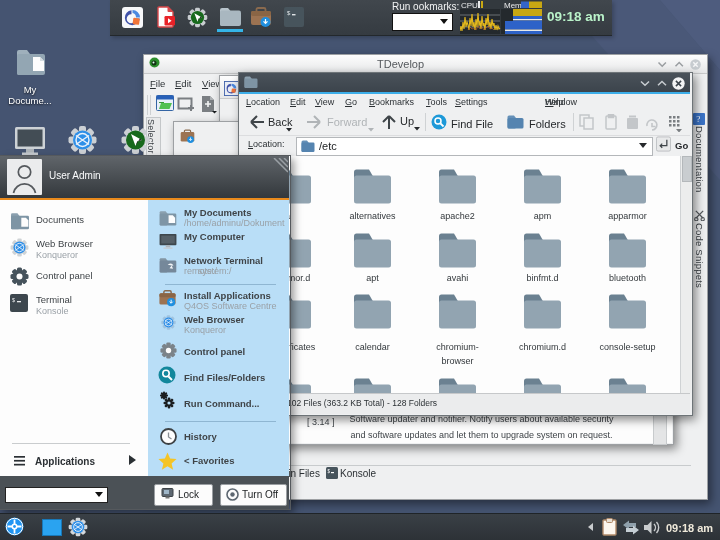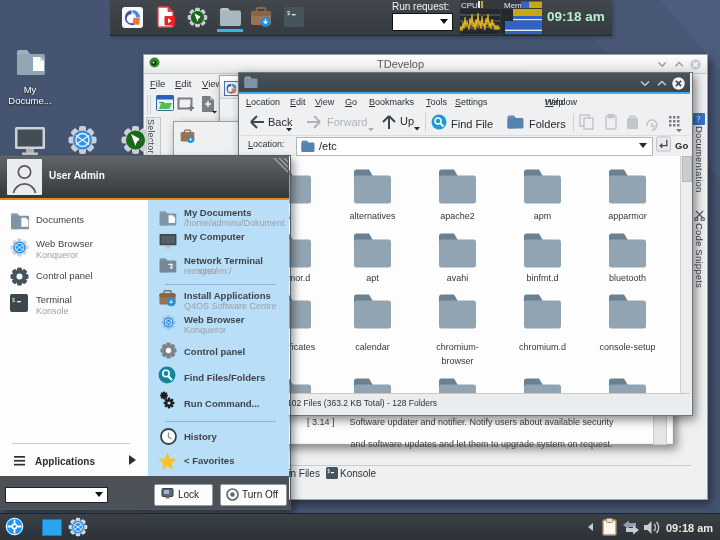--- a/index.html
+++ b/index.html
@@ -123,21 +123,21 @@
     <circle cx="15.5" cy="15" r="5" fill="#1f8fe0"></circle>
     <path d="M15.5 12 v4 M13.5 14.4 l2 2 2-2" stroke="#fff" stroke-width="1.2" fill="none"></path>
   </svg>
 
   <svg class="abs" style="left:174px;top:7px;" width="20" height="20" viewBox="0 0 20 20">
     <rect width="20" height="20" rx="2" fill="#47545c"></rect>
     <text x="3" y="8" font-size="6" fill="#dfe3e6" font-family="Liberation Sans">$</text>
     <rect x="8" y="7" width="3.5" height="1.4" fill="#dfe3e6"></rect>
   </svg>
 
-  <div class="abs" style="left:282px;top:1px;color:#f2f3f4;font-size:10px;">Run request:</div>
+  <div class="abs" style="left:282px;top:1px;color:#f2f3f4;font-size:10px;">Run ookmarks:</div>
   <div class="abs" style="left:282px;top:13px;width:59px;height:16px;background:#fff;border:1px solid #111;"></div>
   <div class="abs" style="left:330px;top:19px;width:0;height:0;border-left:4px solid transparent;border-right:4px solid transparent;border-top:5px solid #111;"></div>
 
   <svg class="abs" style="left:350px;top:0px;" width="82" height="34" viewBox="0 0 82 34">
     <rect width="82" height="34" fill="#33393e"></rect>
     <text x="1" y="7.5" font-size="8" fill="#e8e9ea" font-family="Liberation Sans">CPU</text>
     <rect x="18" y="1" width="2" height="7" fill="#e8e9ea"></rect>
     <rect x="21" y="1" width="2" height="7" fill="#c8a713"></rect>
     <text x="44" y="7.5" font-size="8" fill="#e8e9ea" font-family="Liberation Sans">Mem</text>
     <rect x="61" y="1.5" width="8" height="6.5" fill="#3465c8"></rect>
@@ -238,21 +238,21 @@
 
 <div id="winB" class="win" style="left:173px;top:121px;width:499px;height:322px;">
   <svg class="abs" style="left:6px;top:7px;" width="15" height="15" viewBox="0 0 22 21">
     <rect x="6.5" y="1" width="9" height="6" rx="1.5" fill="none" stroke="#8a6a4e" stroke-width="1.8"></rect>
     <rect x="1" y="4" width="20" height="14" rx="2" fill="#9c7352"></rect>
     <circle cx="15.5" cy="15" r="5" fill="#1f8fe0"></circle>
     <path d="M15.5 12 v4 M13.5 14.4 l2 2 2-2" stroke="#fff" stroke-width="1.2" fill="none"></path>
   </svg>
   <div class="abs" style="left:1px;top:33px;width:497px;height:288px;background:#fdfdfd;"></div>
   <div class="abs" style="left:133px;top:295px;width:60px;font-size:9px;color:#3f4448;">[ 3.14 ]</div>
-  <div class="abs" style="left:135px;top:289px;width:345px;font-size:9px;color:#3f4448;text-align:center;line-height:22px;">Software updater and notifier. Notify users about available security<br>and software updates and let them to upgrade system on request.</div>
+  <div class="abs" style="left:135px;top:289px;width:345px;font-size:9px;color:#3f4448;text-align:center;line-height:16px;">Software updater and notifier. Notify users about available security<br>and software updates and let them to upgrade system on request.</div>
   <div class="abs" style="left:479px;top:280px;width:12px;height:41px;background:#e4e5e6;border:1px solid #c8cbcd;"></div>
 </div>
 
 <div id="konq" class="win" style="left:238px;top:72px;width:453px;height:342px;border:1px solid #6e7478;">
 
   <div class="abs" style="left:0;top:0;width:451px;height:19px;background:linear-gradient(#4a525a,#3c444c);"></div>
   <svg class="abs" style="left:5px;top:3px;" width="14" height="12" viewBox="0 0 14 12">
     <path d="M0.5 2 q0-1.5 1.5-1.5 h4 l1.5 2 v8 q0 1.5-1.5 1.5 h-4 q-1.5 0-1.5-1.5 z" fill="#8ea2b0"></path>
     <rect x="0.5" y="2.5" width="13" height="9.5" rx="1.2" fill="#7e94a4"></rect>
   </svg>
@@ -400,21 +400,21 @@
 </div>
 
 <div id="kmenu" class="abs" style="left:0;top:155px;width:290px;height:353px;z-index:40;border:1px solid #55595d;border-left:none;box-shadow:3px 4px 8px rgba(0,0,0,.4);">
 
   <div class="abs" style="left:0;top:0;width:289px;height:42px;background:linear-gradient(#60656a,#33383c);"></div>
   <div class="abs" style="left:7px;top:3px;width:35px;height:36px;background:#ebeced;border-radius:1px;"></div>
   <svg class="abs" style="left:7px;top:3px;" width="35" height="36" viewBox="0 0 35 36">
     <circle cx="17.5" cy="13" r="6.2" fill="none" stroke="#55595d" stroke-width="1.7"></circle>
     <path d="M6.5 34 a11.2 11.2 0 0 1 22 0" fill="none" stroke="#55595d" stroke-width="1.7"></path>
   </svg>
-  <div class="abs" style="left:49px;top:14px;font-size:10px;font-weight:bold;color:#fbfcfd;">User Admin</div>
+  <div class="abs" style="left:49px;top:14px;font-size:10px;font-weight:normal;color:#fbfcfd;">User Admin</div>
   <svg class="abs" style="left:268px;top:2px;" width="20" height="16" viewBox="0 0 20 16">
     <path d="M6 0 l14 14 M11 0 l9 9 M16 0 l4 4" stroke="#9aa0a5" stroke-width="1.5"></path>
   </svg>
   <div class="abs" style="left:0;top:42px;width:289px;height:2px;background:#e98a1c;"></div>
 
   <div class="abs" style="left:0;top:44px;width:148px;height:276px;background:#fdfdfd;"></div>
   <div class="abs" style="left:148px;top:44px;width:141px;height:276px;background:#b9def7;"></div>
 
   <svg class="abs" style="left:10px;top:56px;" width="20" height="18" viewBox="0 0 30 28">
     <path d="M1 4 q0-2 2-2 h8 l3 4 v19 q0 2-2 2 h-9 q-2 0-2-2 z" fill="#8ba0af"></path>

